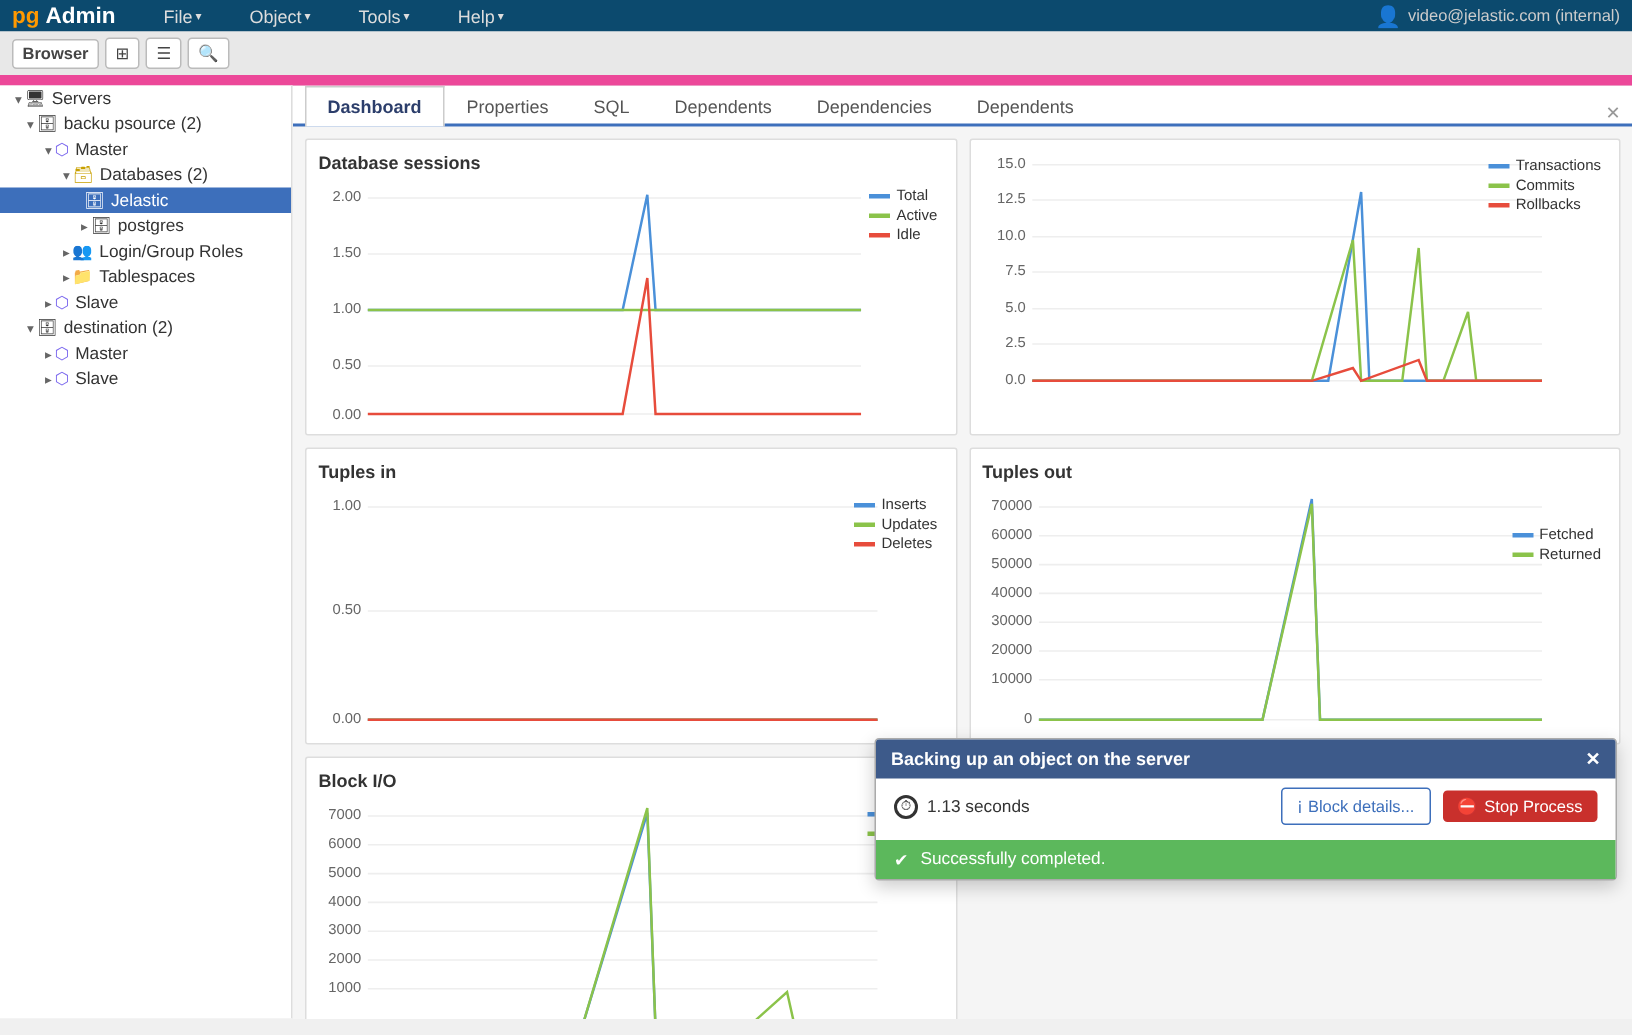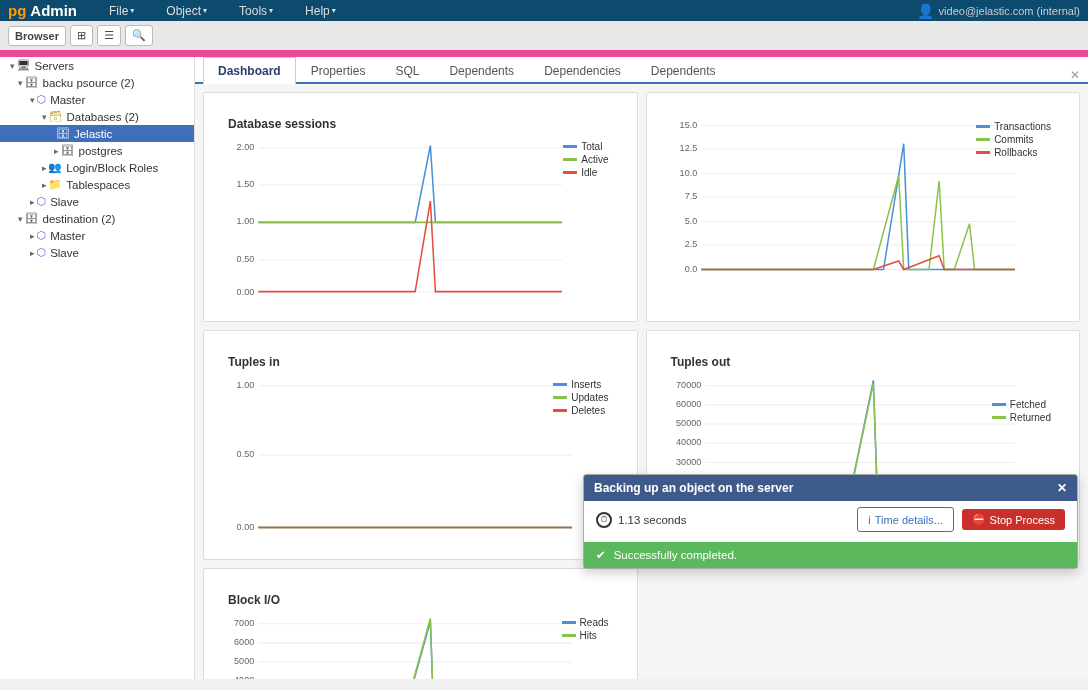--- a/index.html
+++ b/index.html
@@ -31,32 +31,32 @@
 
     
     #tabs { background: #fff; border-bottom: 2px solid #3d6fbb; display: flex; align-items: flex-end; padding: 0 8px; gap: 0; }
     .tab { padding: 6px 14px; cursor: pointer; font-size: 12px; color: #555; border: 1px solid transparent; border-bottom: none; margin-bottom: -2px; }
     .tab.active { background: #fff; border-color: #ccc; border-bottom-color: #fff; color: #2c3e6b; font-weight: bold; }
     .tab-close { margin-left: 8px; color: #999; cursor: pointer; }
 
     
     #dashboard { padding: 8px; display: grid; grid-template-columns: 1fr 1fr; grid-template-rows: auto auto auto auto; gap: 8px; }
 
-    .chart-panel { background: #fff; border: 1px solid #ddd; border-radius: 2px; padding: 24px; }
+    .chart-panel { background: #fff; border: 1px solid #ddd; border-radius: 2px; padding: 8px; }
     .chart-title { font-size: 12px; font-weight: bold; color: #333; margin-bottom: 6px; }
 
     .chart-area { position: relative; height: 160px; }
     .chart-legend { display: flex; flex-direction: column; gap: 2px; position: absolute; right: 4px; top: 4px; font-size: 10px; }
     .legend-item { display: flex; align-items: center; gap: 4px; }
     .legend-color { width: 14px; height: 3px; display: inline-block; }
 
     svg.chart { width: 100%; height: 100%; }
 
     
-    #notification { position: absolute; left: 583px; top: 474px; width: 495px; background: #fff; border: 1px solid #aaa; border-radius: 3px; box-shadow: 0 4px 12px rgba(0,0,0,0.2); z-index: 100; }
+    #notification { position: absolute; left: 583px; top: 492px; width: 495px; background: #fff; border: 1px solid #aaa; border-radius: 3px; box-shadow: 0 4px 12px rgba(0,0,0,0.2); z-index: 100; }
     .notif-header { background: #3d5a8a; color: #fff; padding: 6px 10px; display: flex; align-items: center; justify-content: space-between; font-size: 12px; font-weight: bold; border-radius: 2px 2px 0 0; }
     .notif-body { padding: 10px 12px; font-size: 11.5px; color: #333; }
     .notif-time { font-size: 11px; color: #555; margin-top: 6px; display: flex; align-items: center; gap: 4px; }
     .notif-actions { display: flex; align-items: center; gap: 8px; padding: 6px 12px 10px; }
     .notif-actions .spacer { flex: 1; }
     .notif-timer { display: flex; align-items: center; gap: 6px; font-size: 11.5px; }
     .btn-details { background: #fff; border: 1px solid #3d6fbb; color: #3d6fbb; padding: 4px 10px; border-radius: 3px; cursor: pointer; font-size: 11px; display: flex; align-items: center; gap: 4px; }
     .btn-stop { background: #c9302c; border: none; color: #fff; padding: 4px 10px; border-radius: 3px; cursor: pointer; font-size: 11px; display: flex; align-items: center; gap: 4px; }
     .notif-success { background: #5cb85c; color: #fff; padding: 6px 12px; display: flex; align-items: center; gap: 8px; font-size: 11.5px; }
 
@@ -137,21 +137,21 @@
     <div class="tree-item">
       <span class="indent" style="width:48px;"></span>
       <span class="icon-expand">▸</span>
       <span style="font-size:11px;margin-right:2px;">🗄</span>
       <span class="tree-label">postgres</span>
     </div>
     <div class="tree-item">
       <span class="indent" style="width:36px;"></span>
       <span class="icon-expand">▸</span>
       <span style="font-size:11px;margin-right:2px;">👥</span>
-      <span class="tree-label">Login/Block Roles</span>
+      <span class="tree-label">Login/Group Roles</span>
     </div>
     <div class="tree-item">
       <span class="indent" style="width:36px;"></span>
       <span class="icon-expand">▸</span>
       <span style="font-size:11px;margin-right:2px;">📁</span>
       <span class="tree-label">Tablespaces</span>
     </div>
     <div class="tree-item">
       <span class="indent" style="width:24px;"></span>
       <span class="icon-expand">▸</span>
@@ -395,21 +395,21 @@
     <span style="cursor:pointer;">✕</span>
   </div>
   <div class="notif-actions">
     <div class="notif-timer">
       <span style="border:2px solid #333;border-radius:50%;width:16px;height:16px;display:inline-flex;align-items:center;justify-content:center;font-size:9px;">⏱</span>
       <span>1.13 seconds</span>
     </div>
     <div class="spacer"></div>
     <button class="btn-details">
       <span style="color:#3d6fbb;">ℹ</span>
-      <span>Time details...</span>
+      <span>Block details...</span>
     </button>
     <button class="btn-stop">
       <span>⛔</span>
       <span>Stop Process</span>
     </button>
   </div>
   <div class="notif-success">
     <span>✔</span>
     <span>Successfully completed.</span>
   </div>

